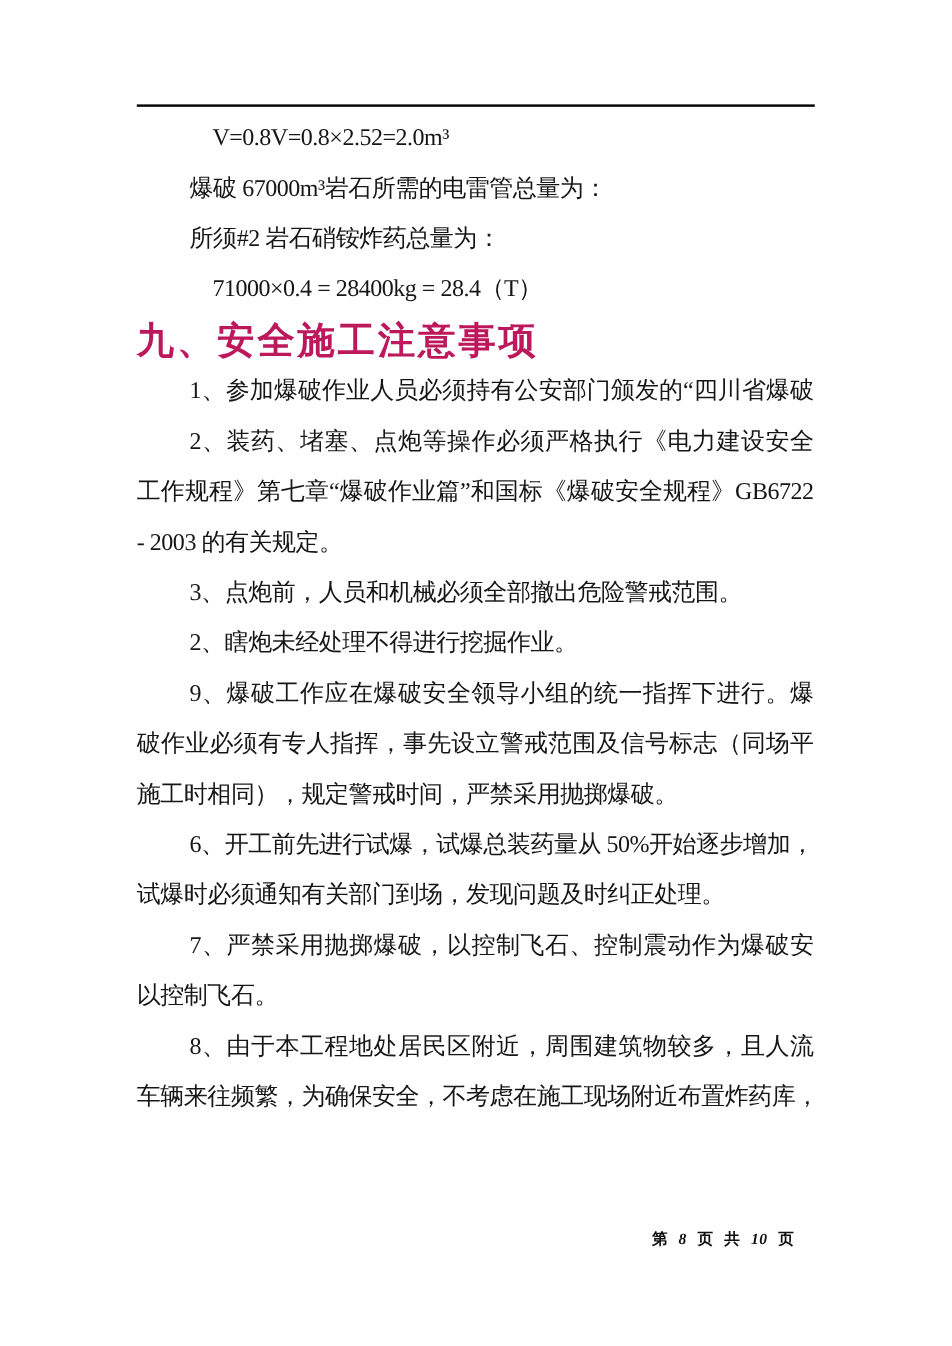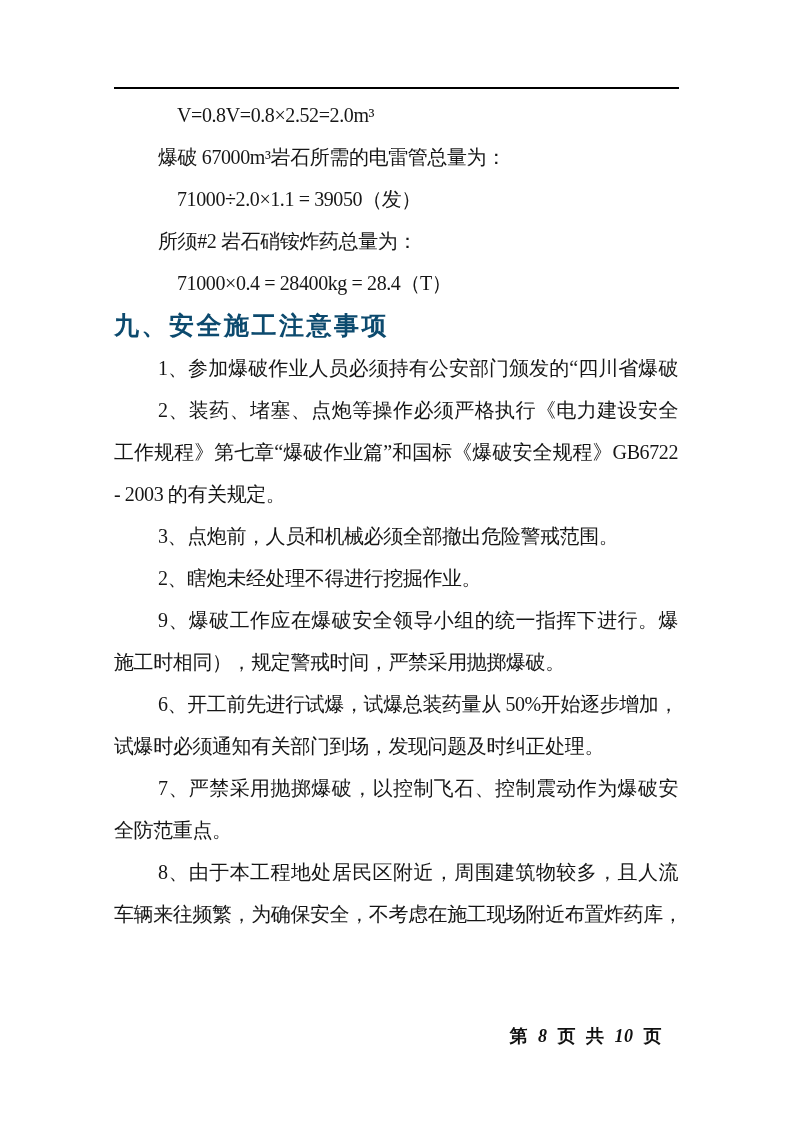--- a/index.html
+++ b/index.html
@@ -36,68 +36,68 @@
   .f  { padding-left: 63px; }   
   .i2 { padding-left: 44px; }   
   .just {
     text-align: justify;
     text-align-last: justify;
   }
   .heading {
     margin: 0;
     height: 43px;
     line-height: 43px;
-    font-size: 25px;
+    font-size: 31px;
     font-weight: bold;
     letter-spacing: 2.5px;
     white-space: nowrap;
-    color: #0c4a6e;
+    color: #be185d;
   }
   .footer {
     position: absolute;
     top: 1024px;
     left: 0;
     right: 131px;
     text-align: right;
-    font-size: 18px;
+    font-size: 13px;
     font-weight: bold;
     letter-spacing: 0.5px;
     color: #111111;
   }
   .footer span { margin-left: 5px; }
   .footer span:first-child { margin-left: 0; }
   .footer .num { font-style: italic; }
 </style>
 </head>
 <body>
 
 <div class="page">
   <div class="header-rule"></div>
 
   <div class="content">
     <div class="ln f">V=0.8V=0.8×2.52=2.0m³</div>
     <div class="ln i2">爆破 67000m³岩石所需的电雷管总量为：</div>
-    <div class="ln f">71000÷2.0×1.1 = 39050（发）</div>
     <div class="ln i2">所须#2 岩石硝铵炸药总量为：</div>
     <div class="ln f">71000×0.4 = 28400kg = 28.4（T）</div>
 
     <h2 class="heading">九、安全施工注意事项</h2>
 
     <div class="ln i2 just">1、参加爆破作业人员必须持有公安部门颁发的“四川省爆破</div>
     <div class="ln i2 just">2、装药、堵塞、点炮等操作必须严格执行《电力建设安全</div>
     <div class="ln just">工作规程》第七章“爆破作业篇”和国标《爆破安全规程》GB6722</div>
     <div class="ln">- 2003 的有关规定。</div>
     <div class="ln i2">3、点炮前，人员和机械必须全部撤出危险警戒范围。</div>
     <div class="ln i2">2、瞎炮未经处理不得进行挖掘作业。</div>
     <div class="ln i2 just">9、爆破工作应在爆破安全领导小组的统一指挥下进行。爆</div>
+    <div class="ln just">破作业必须有专人指挥，事先设立警戒范围及信号标志（同场平</div>
     <div class="ln">施工时相同），规定警戒时间，严禁采用抛掷爆破。</div>
     <div class="ln i2 just">6、开工前先进行试爆，试爆总装药量从 50%开始逐步增加，</div>
     <div class="ln">试爆时必须通知有关部门到场，发现问题及时纠正处理。</div>
     <div class="ln i2 just">7、严禁采用抛掷爆破，以控制飞石、控制震动作为爆破安</div>
-    <div class="ln">全防范重点。</div>
+    <div class="ln">以控制飞石。</div>
     <div class="ln i2 just">8、由于本工程地处居民区附近，周围建筑物较多，且人流</div>
     <div class="ln just">车辆来往频繁，为确保安全，不考虑在施工现场附近布置炸药库，</div>
   </div>
 
   <div class="footer">
     <span>第</span>
     <span class="num">8</span>
     <span>页</span>
     <span>共</span>
     <span class="num">10</span>

